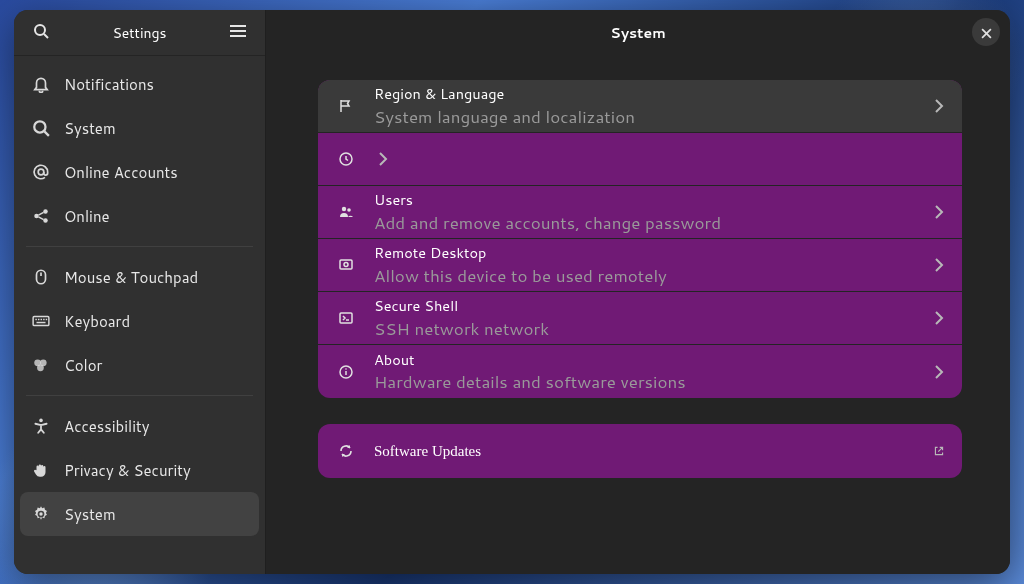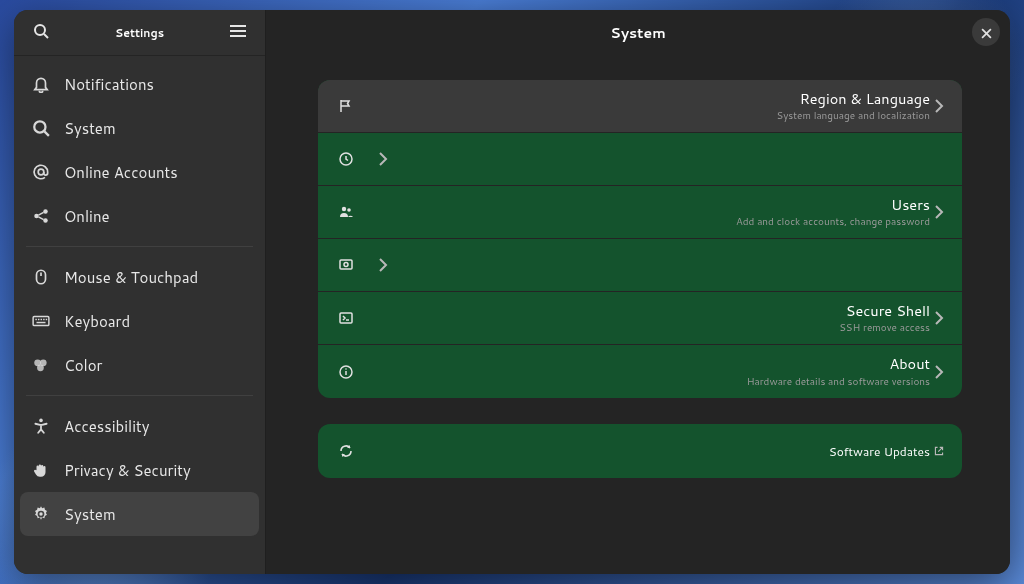--- a/index.html
+++ b/index.html
@@ -42,22 +42,22 @@
     }
     .sidebar-header {
       height: 46px;
       display: flex;
       align-items: center;
       justify-content: space-between;
       padding: 0 12px;
       border-bottom: 1px solid #242424;
     }
     .sidebar-title {
-      font-size: 11px;
-      font-weight: 700;
+      font-size: 14px;
+      font-weight: 400;
       color: #fff;
       flex: 1;
       text-align: center;
     }
     .icon-btn {
       width: 30px;
       height: 30px;
       display: flex;
       align-items: center;
       justify-content: center;
@@ -121,25 +121,24 @@
       justify-content: center;
       cursor: pointer;
       color: #e0e0e0;
     }
     .close-btn svg { width: 11px; height: 11px; }
     .content {
       padding: 24px 48px 24px 52px;
       overflow-y: auto;
     }
     .group {
-      background: #14532d;
+      background: #701a75;
       border-radius: 12px;
       margin-bottom: 26px;
       overflow: hidden;
-      text-align: right;
     }
     .row {
       display: flex;
       align-items: center;
       height: 53px;
       padding: 0 14px 0 16px;
       cursor: pointer;
       border-bottom: 1px solid #242424;
     }
     .row.highlight { background: #3a3a3a; }
@@ -148,25 +147,25 @@
       width: 24px;
       display: flex;
       align-items: center;
       justify-content: center;
       color: #e0e0e0;
       margin-right: 16px;
     }
     .row-icon svg { width: 16px; height: 16px; }
     .row-text { flex: 1; }
     .row-title { font-size: 14.5px; font-weight: 500; color: #fff; line-height: 1.25; }
-    .row-sub { font-size: 10px; color: #9a9a9a; line-height: 1.3; margin-top: 1px; }
+    .row-sub { font-size: 17px; color: #9a9a9a; line-height: 1.3; margin-top: 1px; }
     .row-chevron { color: #b8b8b8; width: 18px; display: flex; align-items: center; justify-content: center; }
     .row-chevron svg { width: 10px; height: 14px; }
     .single .row { height: 54px; }
-    .row-title.only { font-size: 12px; font-weight: 500; }
+    .row-title.only { font-size: 15px; font-weight: 500; font-family: Liberation Serif, serif; }
   </style>
 </head>
 <body>
 
 <div class="window">
   <aside class="sidebar">
     <div class="sidebar-header">
       <div class="icon-btn">
         <span>
           <svg viewBox="0 0 16 16" fill="none" stroke="currentColor" stroke-width="2">
@@ -337,53 +336,57 @@
           <span class="row-icon">
               <svg viewBox="0 0 16 16" fill="currentColor">
                 <circle cx="6" cy="5" r="2.2"></circle>
                 <circle cx="11" cy="6" r="1.8"></circle>
                 <path d="M2 13 a4 4 0 0 1 8 0 z"></path>
                 <path d="M10 13 a3 3 0 0 1 5 0 h-5"></path>
               </svg>
             </span>
           <div class="row-text">
             <div class="row-title">Users</div>
-            <div class="row-sub">Add and clock accounts, change password</div>
+            <div class="row-sub">Add and remove accounts, change password</div>
           </div>
           <span class="row-chevron">
               <svg viewBox="0 0 8 14" fill="none" stroke="currentColor" stroke-width="2">
                 <path d="M1 1 l6 6 -6 6"></path>
               </svg>
             </span>
         </div>
 
         <div class="row">
           <span class="row-icon">
               <svg viewBox="0 0 16 16" fill="none" stroke="currentColor" stroke-width="1.5">
                 <rect x="2" y="3" width="12" height="9" rx="1"></rect>
                 <circle cx="8" cy="7.5" r="2"></circle>
               </svg>
             </span>
+          <div class="row-text">
+            <div class="row-title">Remote Desktop</div>
+            <div class="row-sub">Allow this device to be used remotely</div>
+          </div>
           <span class="row-chevron">
               <svg viewBox="0 0 8 14" fill="none" stroke="currentColor" stroke-width="2">
                 <path d="M1 1 l6 6 -6 6"></path>
               </svg>
             </span>
         </div>
 
         <div class="row">
           <span class="row-icon">
               <svg viewBox="0 0 16 16" fill="none" stroke="currentColor" stroke-width="1.5">
                 <rect x="2" y="3" width="12" height="10" rx="1"></rect>
                 <path d="M5 6 l2 2 -2 2 M8 10 h3"></path>
               </svg>
             </span>
           <div class="row-text">
             <div class="row-title">Secure Shell</div>
-            <div class="row-sub">SSH remove access</div>
+            <div class="row-sub">SSH network network</div>
           </div>
           <span class="row-chevron">
               <svg viewBox="0 0 8 14" fill="none" stroke="currentColor" stroke-width="2">
                 <path d="M1 1 l6 6 -6 6"></path>
               </svg>
             </span>
         </div>
 
         <div class="row">
           <span class="row-icon">

